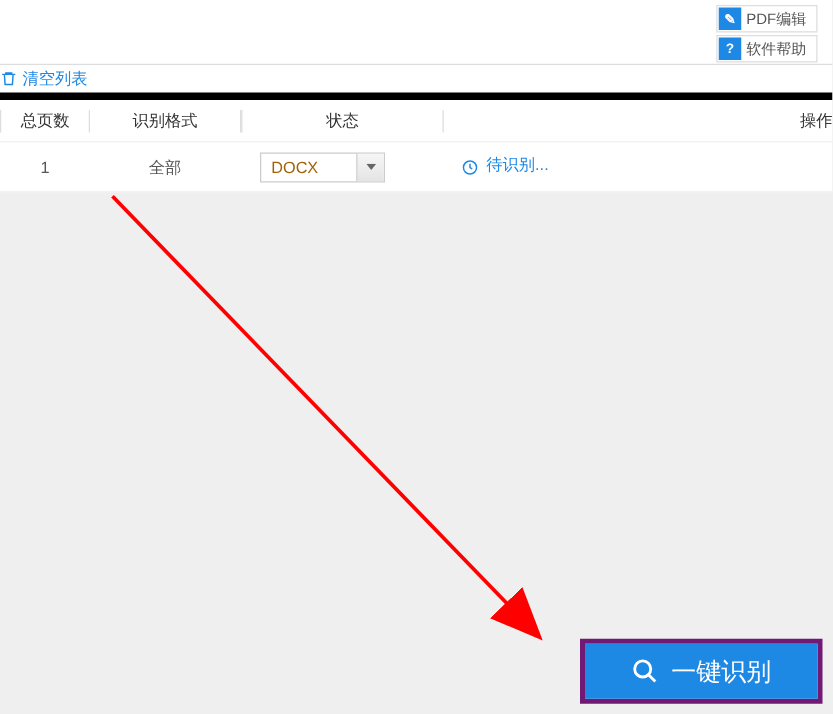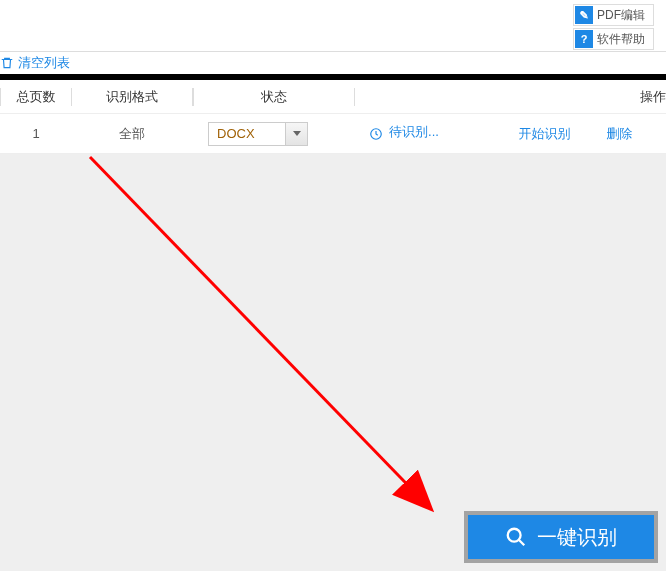--- a/index.html
+++ b/index.html
@@ -136,21 +136,21 @@
     .body-area {
       position: absolute;
       top: 154px;
       left: 0; right: 0; bottom: 0;
       background: #efefef;
     }
     .recognize-btn-wrap {
       position: absolute;
       right: 8px;
       bottom: 8px;
-      border: 4px solid #a3a3a3;
+      border: 4px solid #701a75;
       padding: 0;
     }
     .recognize-btn {
       background: #1e88e5;
       color: #fff;
       border: none;
       height: 44px;
       width: 186px;
       display: flex;
       align-items: center;
@@ -225,24 +225,20 @@
   <div class="col col-status">
     <span class="status-cell">
       <svg viewBox="0 0 24 24" fill="none" stroke="#1e88e5" stroke-width="2">
         <circle cx="12" cy="12" r="9"></circle>
           <path d="M12 7v5l3 2"></path>
       </svg>
       <span>待识别...</span>
     </span>
   </div>
   <div style="width:1px"></div>
-  <div class="col col-action">
-    <span class="action-link">开始识别</span>
-    <span class="action-link">删除</span>
-  </div>
 </div>
 
 <div class="body-area"></div>
 
 <svg class="arrow-annotation" style="left:0;top:0;" width="666" height="571">
   <defs>
     <marker id="ah" markerWidth="14" markerHeight="12" refX="12" refY="6" orient="auto">
       <path d="M0,0 L14,6 L0,12 Z" fill="#ff0000"></path>
     </marker>
   </defs>

